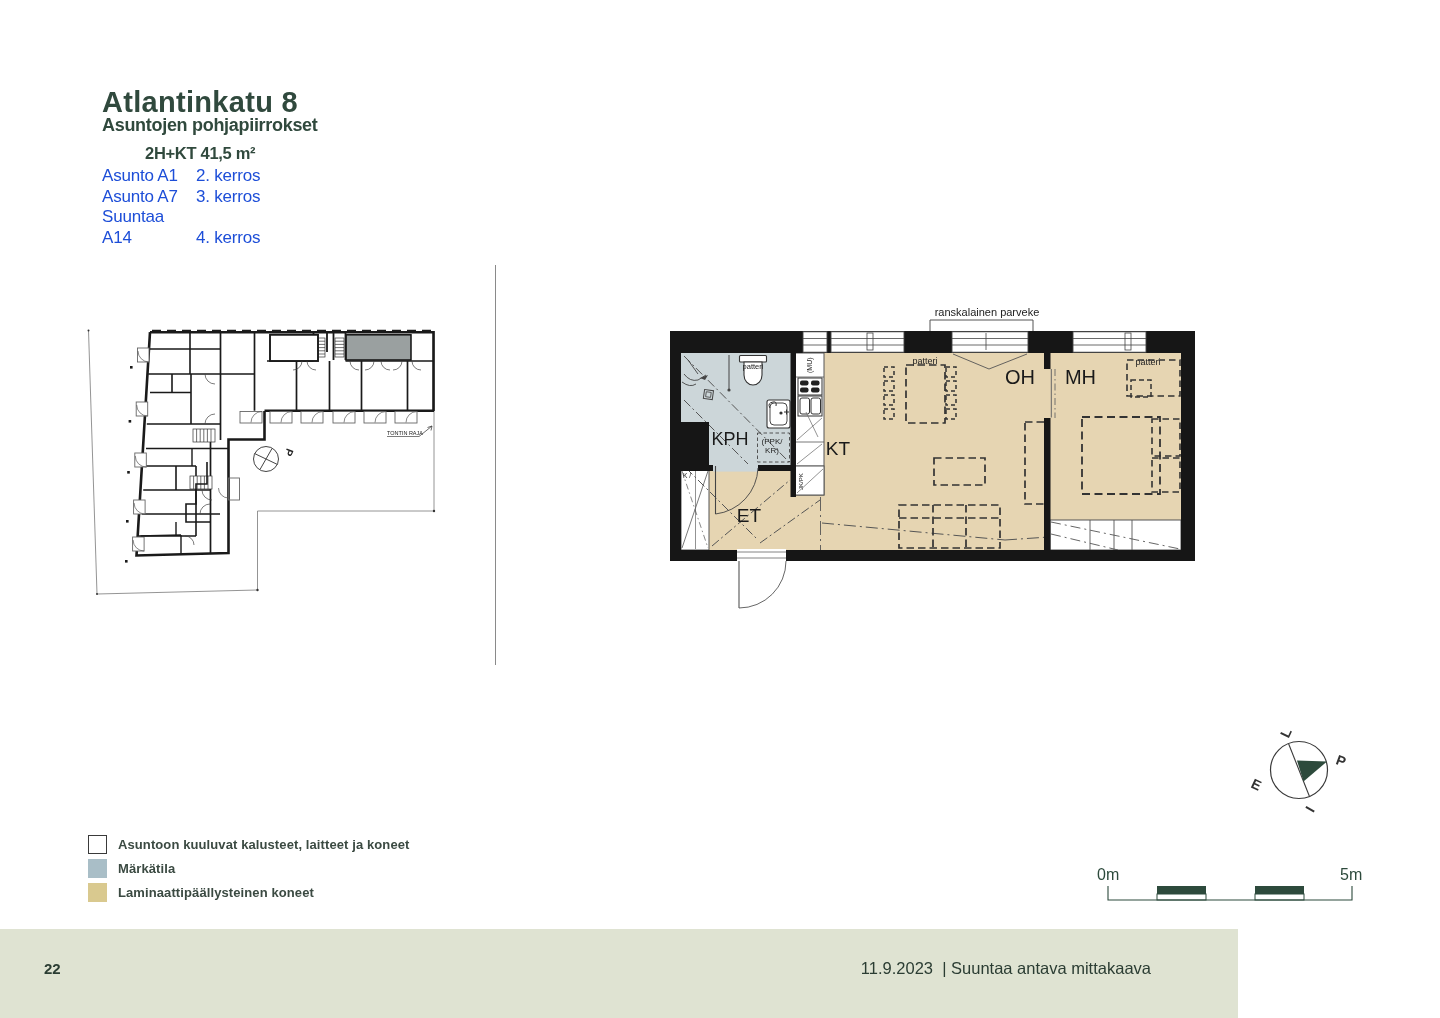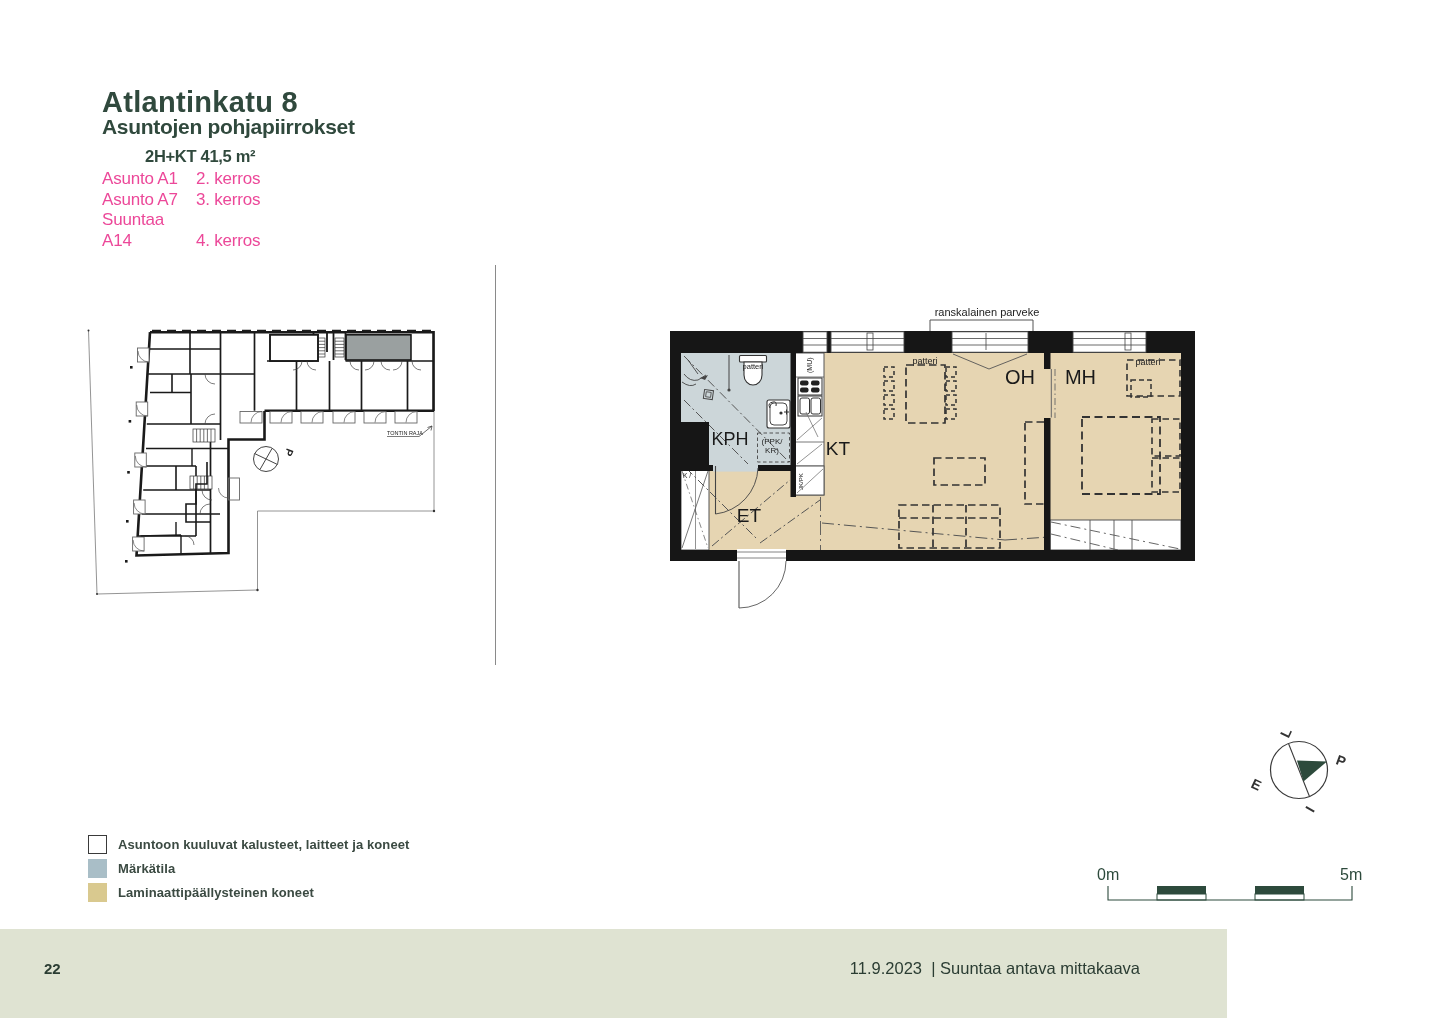--- a/index.html
+++ b/index.html
@@ -1,29 +1,29 @@
 <!DOCTYPE html>
 <html><head>
 <meta charset="utf-8">
 <style>
   html,body{margin:0;padding:0;}
   body{width:1440px;height:1018px;position:relative;background:#ffffff;
        font-family:"Liberation Sans", sans-serif;overflow:hidden;}
   .abs{position:absolute;}
   #hdr{left:102px;top:86px;color:#30493d;}
   #title{font-size:29px;font-weight:700;letter-spacing:0.3px;}
-  #subtitle{font-size:21px;font-weight:700;margin-top:-4px;letter-spacing:-0.3px;}
+  #subtitle{font-size:18px;font-weight:700;margin-top:-4px;letter-spacing:-0.3px;}
   #apt{font-size:16.5px;font-weight:700;margin-top:8px;letter-spacing:-0.3px;margin-left:43px;}
-  #list{font-size:17px;font-weight:400;margin-top:3px;line-height:20.7px;letter-spacing:-0.2px;color:#ec4899;}
+  #list{font-size:17px;font-weight:400;margin-top:3px;line-height:20.7px;letter-spacing:-0.2px;color:#1d4ed8;}
   .c1{display:inline-block;width:94px;}
   #legend{left:88px;top:835px;color:#3b4a42;font-size:13px;font-weight:700;letter-spacing:0.1px;}
   .lrow{height:24px;position:relative;margin-bottom:0;}
   .lsq{position:absolute;left:0;top:0;width:19px;height:19px;box-sizing:border-box;}
   .ltx{position:absolute;left:30px;top:2px;white-space:nowrap;}
-  #footer{left:0;top:929px;width:1227px;height:89px;background:#dfe3d2;color:#2b3d33;}
+  #footer{left:0;top:929px;width:1227px;height:89px;background:#dfe3d2;color:#2b3d33;padding-left:11px;}
   #pgnum{position:absolute;left:44px;top:31px;font-size:15px;font-weight:700;}
   #fright{position:absolute;right:87px;top:30px;font-size:16.5px;font-weight:400;white-space:nowrap;}
 </style>
 </head>
 <body>
 
 <div class="abs" id="hdr">
 
   <div id="title">Atlantinkatu 8</div>
 

